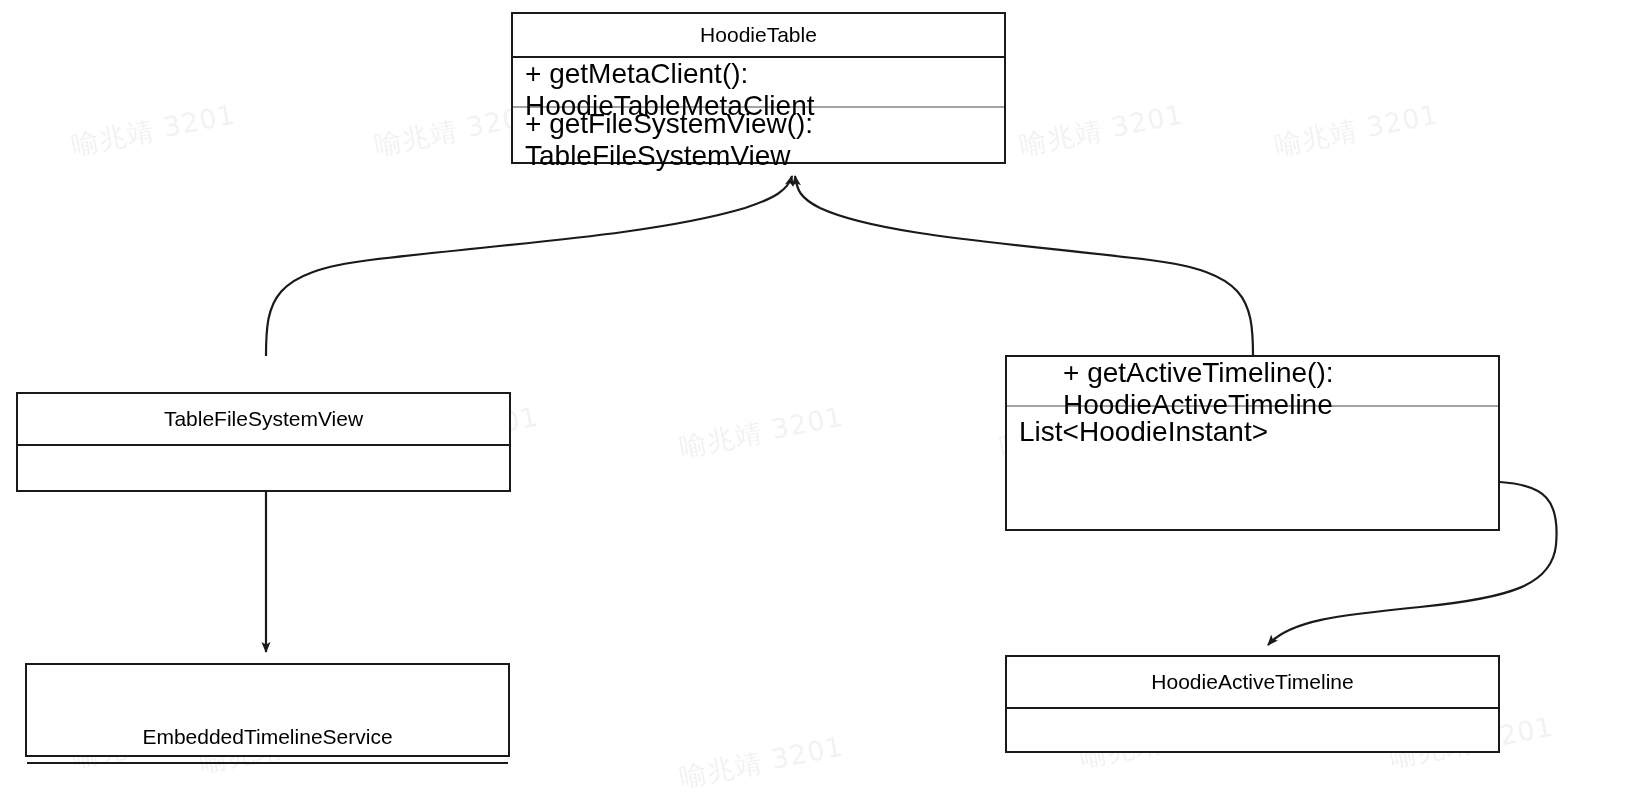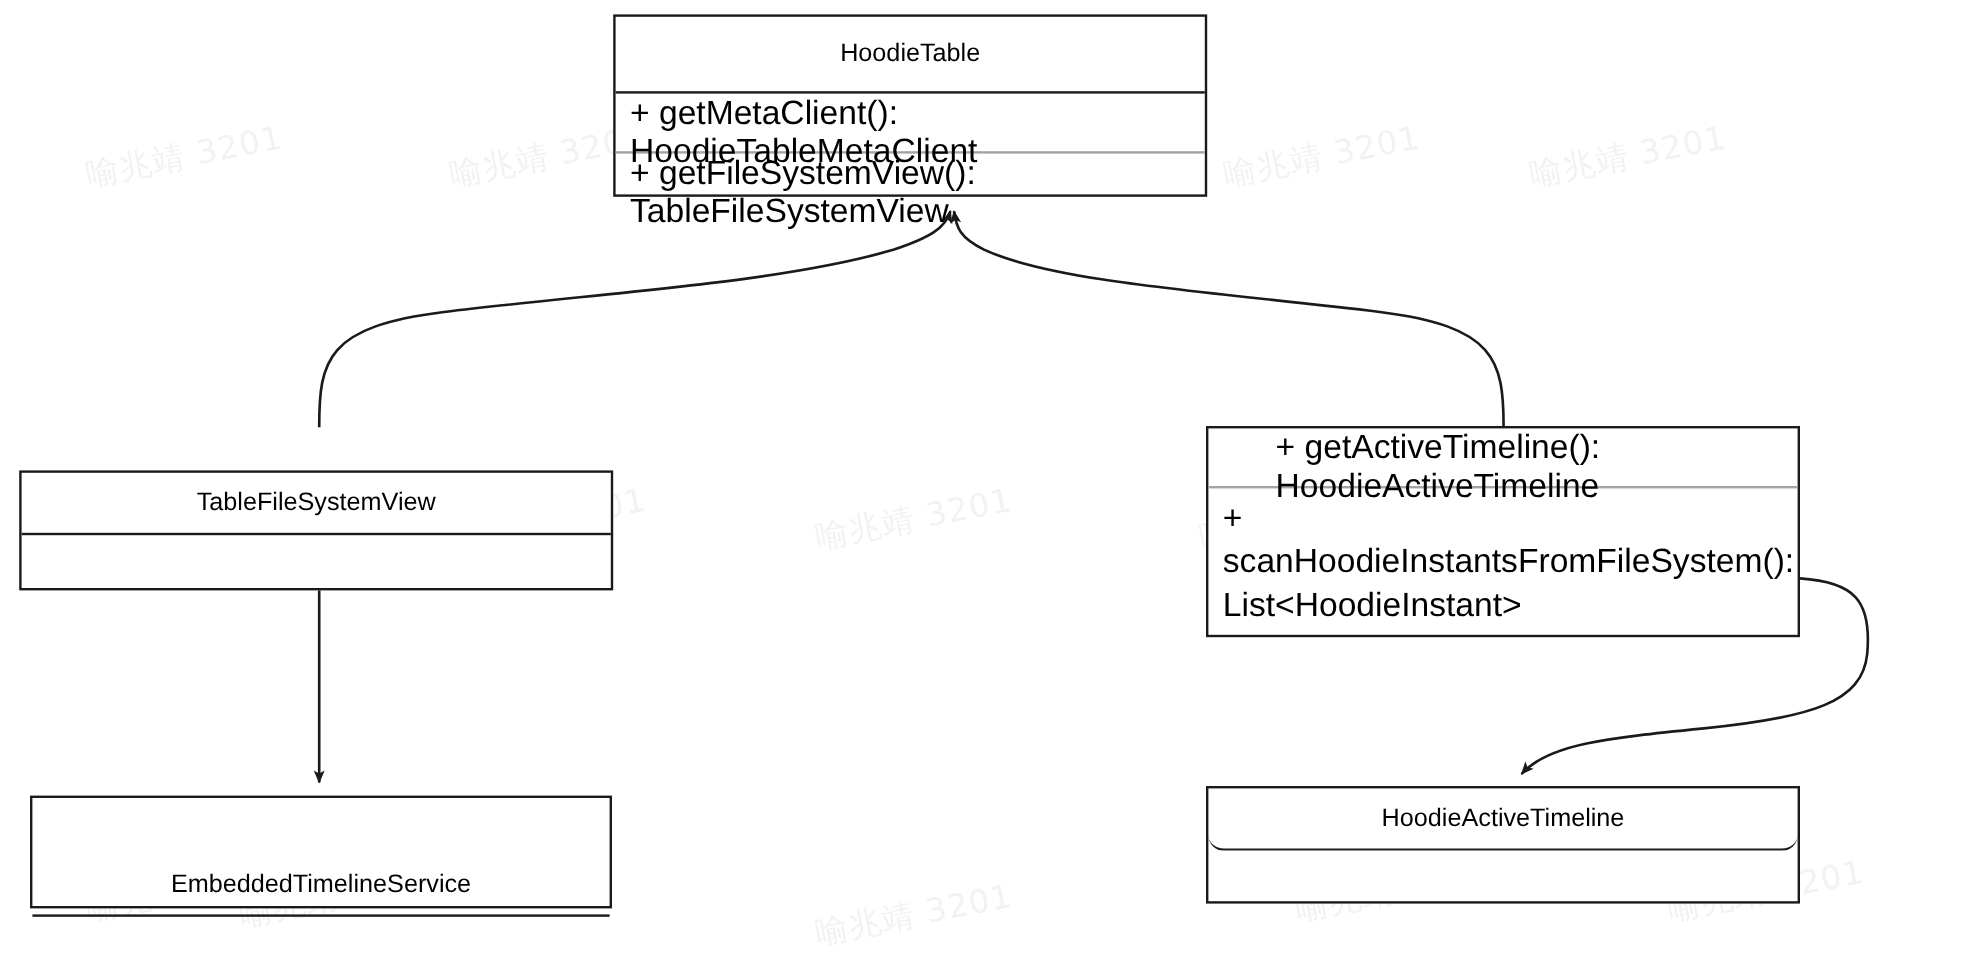--- a/index.html
+++ b/index.html
@@ -115,44 +115,43 @@
     <g id="edge-paths">
         <path d="M 266,356 C 266,300 272,272 370,260 C 500,244 650,236 745,208 C 775,198 788,190 792,176" fill="none" stroke="#1a1a1a" stroke-width="2.2" marker-end="url(#arrowFilled)"></path>
         <path d="M 1253,356 C 1253,300 1246,272 1150,260 C 1020,244 880,236 820,208 C 800,198 797,190 795,176" fill="none" stroke="#1a1a1a" stroke-width="2.2" marker-end="url(#arrowFilled)"></path>
         <path d="M 266,473 L 266,652" fill="none" stroke="#1a1a1a" stroke-width="2.2" marker-end="url(#arrowFilled)"></path>
         <path d="M 1500,482 C 1545,485 1560,500 1556,545 C 1552,585 1510,598 1420,607 C 1340,615 1290,620 1268,645" fill="none" stroke="#1a1a1a" stroke-width="2.2" marker-end="url(#arrowFilled)"></path>
       </g>
   </svg>
 
   <div id="class-layer">
       <div class="uml-class" style="left: 511px; top: 12px; width: 495px; height: 152px;">
-        <div class="uml-name" style="height: 64px;">HoodieTable</div>
+        <div class="uml-name" style="height: 44px;">HoodieTable</div>
         <div class="uml-compartment" style="height: 48px;">
           <div>+ getMetaClient(): HoodieTableMetaClient</div>
         </div>
         <div class="uml-compartment" style="height: 48px;">
           <div>+ getFileSystemView(): TableFileSystemView</div>
         </div>
       </div>
       <div class="uml-class" style="left: 16px; top: 355px; width: 495px; height: 100px; margin-top: 37px;">
         <div class="uml-name" style="height: 52px;">TableFileSystemView</div>
         <div class="uml-compartment empty" style="height: 64px;"></div>
       </div>
       <div class="uml-class" style="left: 1005px; top: 355px; width: 495px; height: 176px;">
         <div class="uml-compartment" style="height: 48px; margin-left: 44px;">
           <div>+ getActiveTimeline(): HoodieActiveTimeline</div>
         </div>
         <div class="uml-compartment multiline" style="height: 76px;">
-          <div>+ scanHoodieInstantsFromFileSystem():</div>
           <div>List&lt;HoodieInstant&gt;</div>
         </div>
       </div>
       <div class="uml-class" style="left: 25px; top: 663px; width: 485px; height: 94px;">
         <div class="uml-name" style="height: 52px; margin-top: 47px;">EmbeddedTimelineService</div>
         <div class="uml-compartment empty" style="height: 42px;"></div>
       </div>
       <div class="uml-class" style="left: 1005px; top: 655px; width: 495px; height: 98px;">
-        <div class="uml-name" style="height: 52px; border-radius: 13px;">HoodieActiveTimeline</div>
+        <div class="uml-name" style="height: 52px;">HoodieActiveTimeline</div>
         <div class="uml-compartment empty" style="height: 46px;"></div>
       </div>
     </div>
 
 </div>
 
 </body></html>

